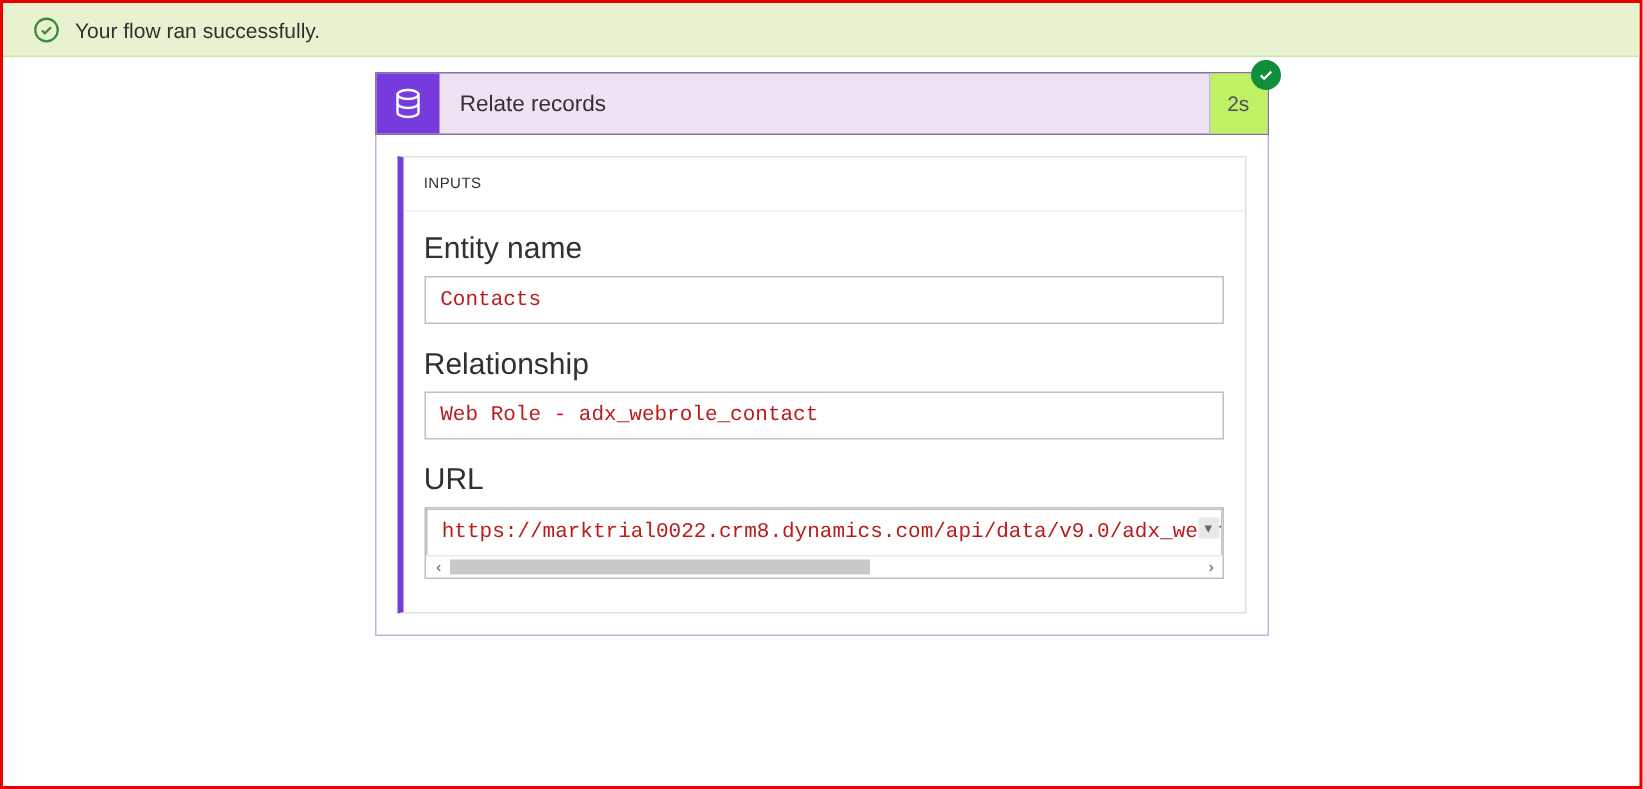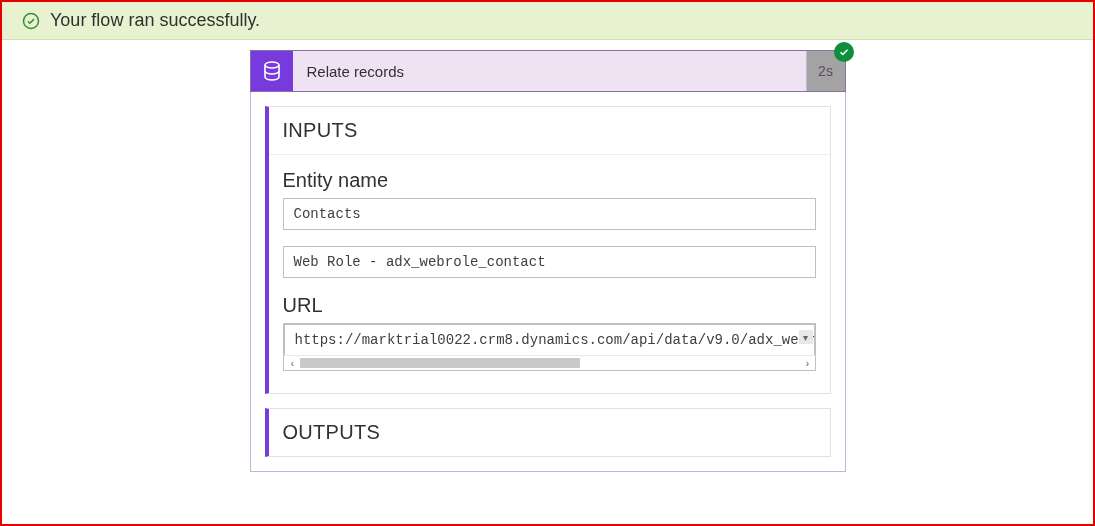--- a/index.html
+++ b/index.html
@@ -27,21 +27,21 @@
       gap: 10px;
       min-height: 36px;
     }
     .success-icon svg {
       width: 18px;
       height: 18px;
       display: block;
     }
     .success-text {
       color: #323130;
-      font-size: 18px;
+      font-size: 14px;
       text-align: center;
     }
     .card-area {
       padding-top: 10px;
       display: flex;
       justify-content: center;
     }
     .action-card {
       width: 596px;
       position: relative;
@@ -70,21 +70,21 @@
       flex: 1;
       display: flex;
       align-items: center;
       padding: 0 14px;
       border-right: 1px solid #c8b3d8;
       color: #323130;
       font-size: 15px;
     }
     .action-duration {
       width: 38px;
-      background: #a3a3a3;
+      background: #bef264;
       display: flex;
       align-items: center;
       justify-content: center;
       color: #5a4a66;
       font-size: 14px;
     }
     .status-badge {
       position: absolute;
       top: -9px;
       right: -9px;
@@ -107,21 +107,21 @@
       padding: 14px 14px 0 14px;
     }
     .section {
       border: 1px solid #e1e1e1;
       border-left: 4px solid #773adc;
       margin-bottom: 14px;
       background: #fff;
     }
     .section-header {
       padding: 12px 14px;
-      font-size: 20px;
+      font-size: 10px;
       color: #323130;
       letter-spacing: 0.3px;
     }
     .section-fields {
       border-top: 1px solid #eee;
       padding: 14px 14px 6px 14px;
     }
     .field {
       margin-bottom: 16px;
     }
@@ -130,21 +130,21 @@
       color: #323130;
       margin-bottom: 6px;
       display: block;
     }
     .field-value {
       border: 1px solid #c0c0c0;
       background: #fff;
       padding: 7px 10px;
       font-family: Consolas, "Courier New", monospace;
       font-size: 14px;
-      color: #404040;
+      color: #b91c1c;
       width: 100%;
       overflow: hidden;
       white-space: nowrap;
     }
     .url-wrap {
       position: relative;
     }
     .url-scroll {
       display: flex;
       align-items: center;
@@ -235,20 +235,21 @@
         <div class="section-header">INPUTS</div>
         <div class="section-fields">
 
           <div class="field">
             <span class="field-label">Entity name</span>
             <div class="field-value">Contacts</div>
           </div>
 
 
           <div class="field">
+            <span class="field-label">Relationship</span>
             <div class="field-value">Web Role - adx_webrole_contact</div>
           </div>
 
           <div class="field">
             <span class="field-label">URL</span>
             <div class="url-box url-wrap">
               <div class="field-value url">https://marktrial0022.crm8.dynamics.com/api/data/v9.0/adx_webroles(</div>
               <div class="url-caret">▾</div>
               <div class="url-scroll">
                 <span class="scroll-btn">‹</span>
@@ -256,19 +257,16 @@
                   <div class="scroll-thumb"></div>
                 </div>
                 <span class="scroll-btn">›</span>
               </div>
             </div>
           </div>
 
         </div>
       </div>
 
-      <div class="section">
-        <div class="section-header">OUTPUTS</div>
-      </div>
 
     </div>
   </div>
 </div>
 
 </body></html>

